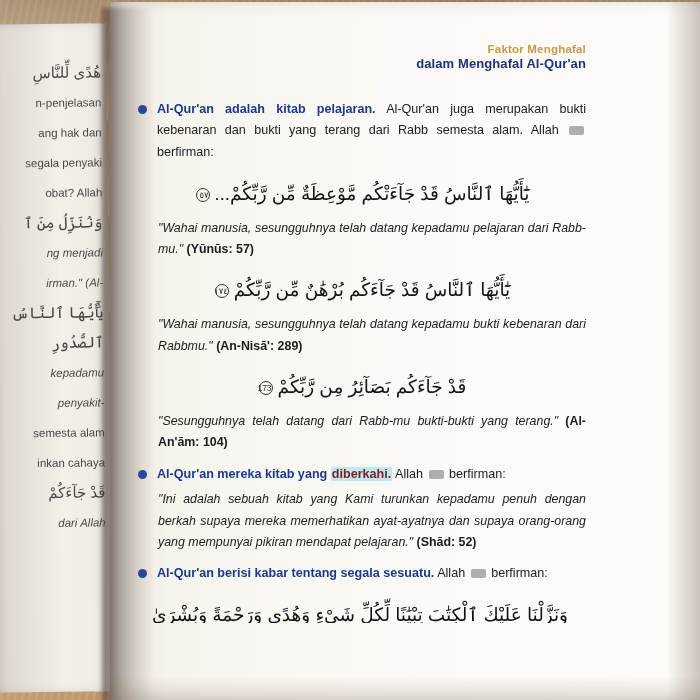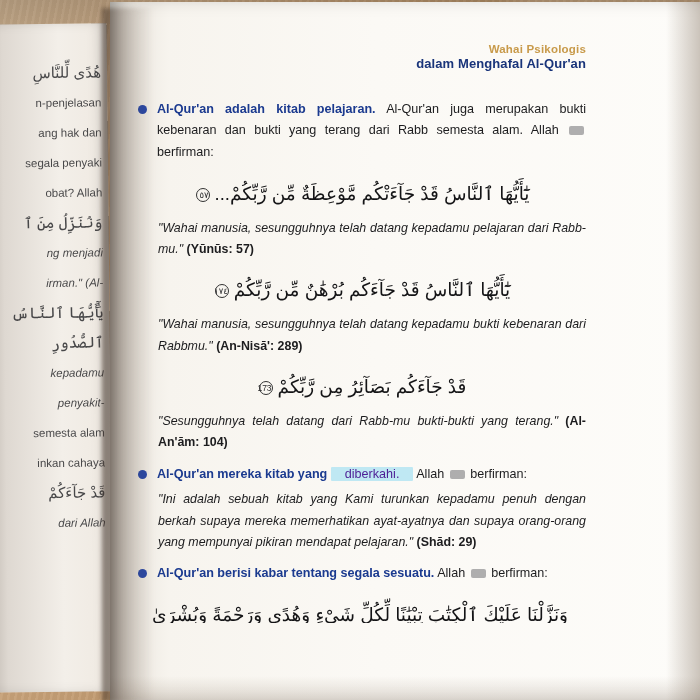--- a/index.html
+++ b/index.html
@@ -135,23 +135,23 @@
   }
   .para {
     font-size: 12.6px;
     line-height: 1.72;
     color: #1c1c1e;
     text-align: justify;
     flex: 1 1 auto;
   }
   .lead { font-weight: bold; color: #1b3a8f; }
   .hl {
-    font-weight: normal; color: #4c1d95;
+    font-weight: bold; color: #7f1d1d;
     background: #bfe8f3;
-    padding: 0 14px;
+    padding: 0 1px;
     border-radius: 1px;
   }
   .allah-mark {
     display: inline-block;
     width: 15px; height: 9px;
     background: #6f6f72;
     opacity: .55;
     border-radius: 2px;
     transform: translateY(1px);
     margin: 0 2px;
@@ -230,21 +230,21 @@
     </div>
   </div>
 
   <div class="page-right">
     <div class="edge-right"></div>
     <div class="edge-bottom"></div>
 
     <div class="content">
 
       <div class="run-head">
-        <div class="rh1">Wahai Psikologis</div>
+        <div class="rh1">Faktor Menghafal</div>
         <div class="rh2">dalam Menghafal Al-Qur'an</div>
       </div>
 
       <div class="blk">
         <div class="bullet-row">
           <div class="bullet-dot"></div>
           <div class="para"><span class="lead">Al-Qur'an adalah kitab pelajaran.</span><span> Al-Qur'an juga merupakan bukti kebenaran dan bukti yang terang dari Rabb semesta alam. Allah </span><span class="allah-mark"></span><span> berfirman:</span></div>
         </div>
 
         <div class="ayah"><span>يَٰٓأَيُّهَا ٱلنَّاسُ قَدْ جَآءَتْكُم مَّوْعِظَةٌ مِّن رَّبِّكُمْ...</span><span class="num">٥٧</span></div>
@@ -256,21 +256,21 @@
         <div class="ayah"><span>قَدْ جَآءَكُم بَصَآئِرُ مِن رَّبِّكُمْ</span><span class="num">173</span></div>
         <div class="trans"><span>"Sesungguhnya telah datang dari Rabb-mu bukti-bukti yang terang."</span> <span class="ref">(Al-An'ām: 104)</span></div>
       </div>
 
       <div class="blk">
         <div class="bullet-row">
           <div class="bullet-dot"></div>
           <div class="para"><span class="lead">Al-Qur'an mereka kitab yang </span><span class="hl">diberkahi.</span><span> Allah </span><span class="allah-mark"></span><span> berfirman:</span></div>
         </div>
 
-        <div class="trans"><span>"Ini adalah sebuah kitab yang Kami turunkan kepadamu penuh dengan berkah supaya mereka memerhatikan ayat-ayatnya dan supaya orang-orang yang mempunyai pikiran mendapat pelajaran."</span> <span class="ref">(Shād: 29)</span></div>
+        <div class="trans"><span>"Ini adalah sebuah kitab yang Kami turunkan kepadamu penuh dengan berkah supaya mereka memerhatikan ayat-ayatnya dan supaya orang-orang yang mempunyai pikiran mendapat pelajaran."</span> <span class="ref">(Shād: 52)</span></div>
       </div>
 
       <div class="blk-tight">
         <div class="bullet-row">
           <div class="bullet-dot"></div>
           <div class="para"><span class="lead">Al-Qur'an berisi kabar tentang segala sesuatu.</span><span> Allah </span><span class="allah-mark"></span><span> berfirman:</span></div>
         </div>
         <div class="ayah cutoff"><span>وَنَزَّلْنَا عَلَيْكَ ٱلْكِتَٰبَ تِبْيَٰنًا لِّكُلِّ شَىْءٍ وَهُدًى وَرَحْمَةً وَبُشْرَىٰ</span></div>
       </div>
 

